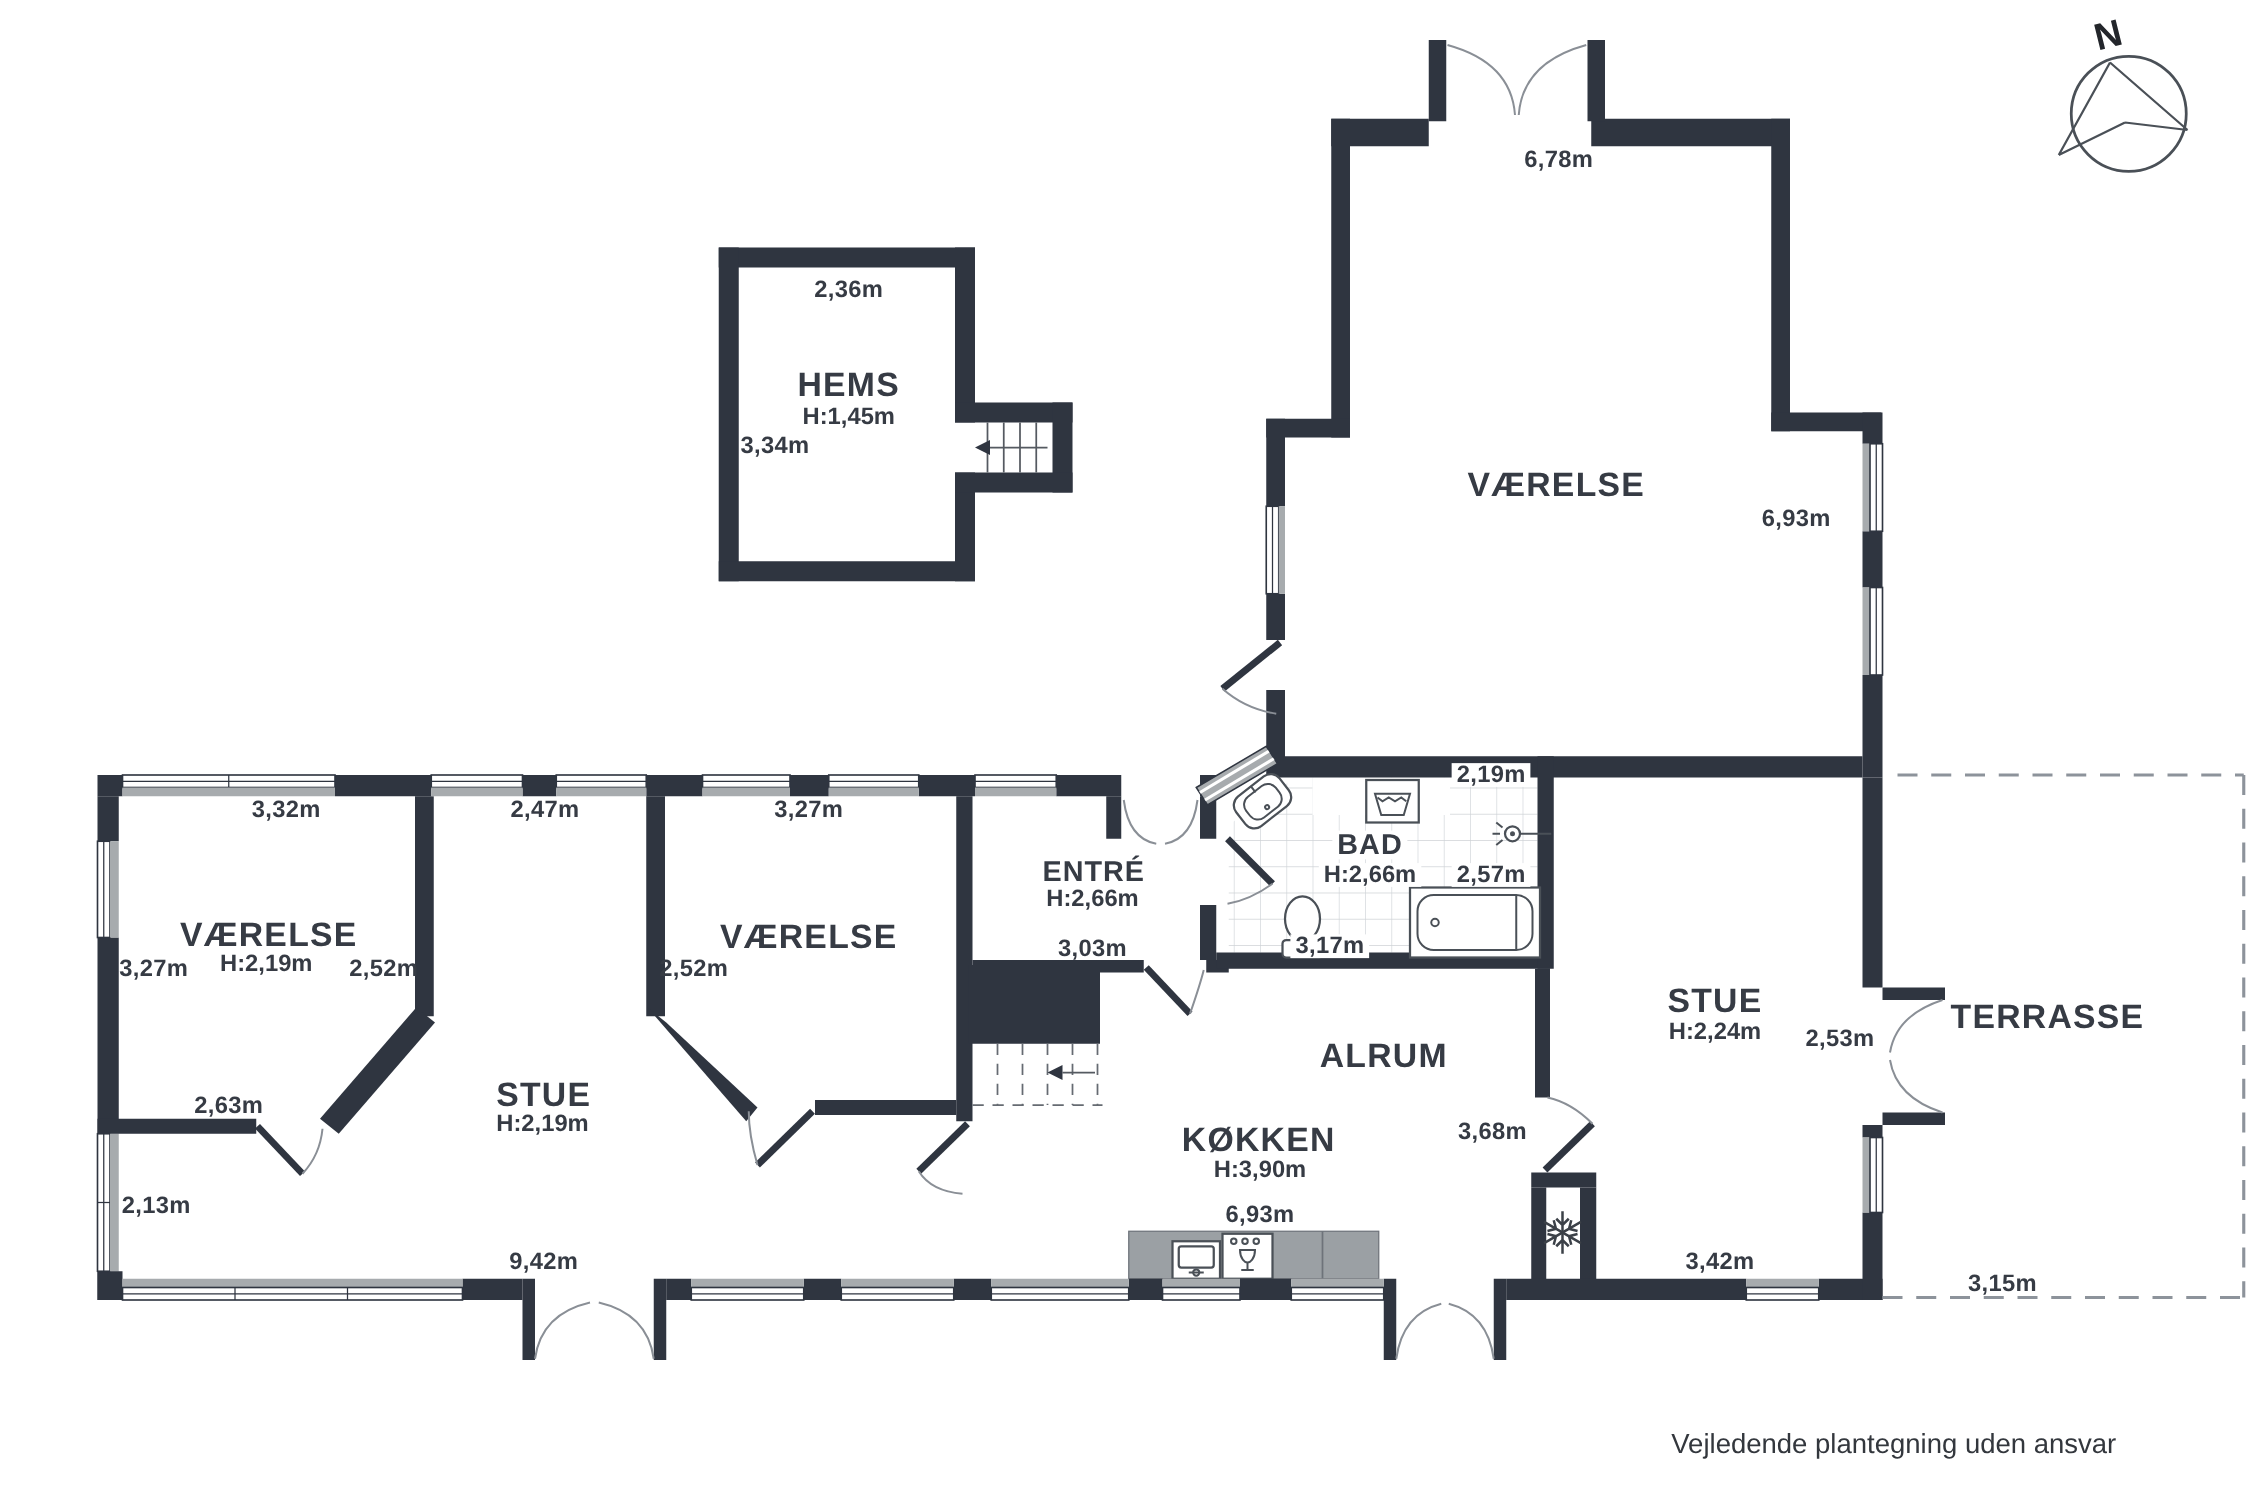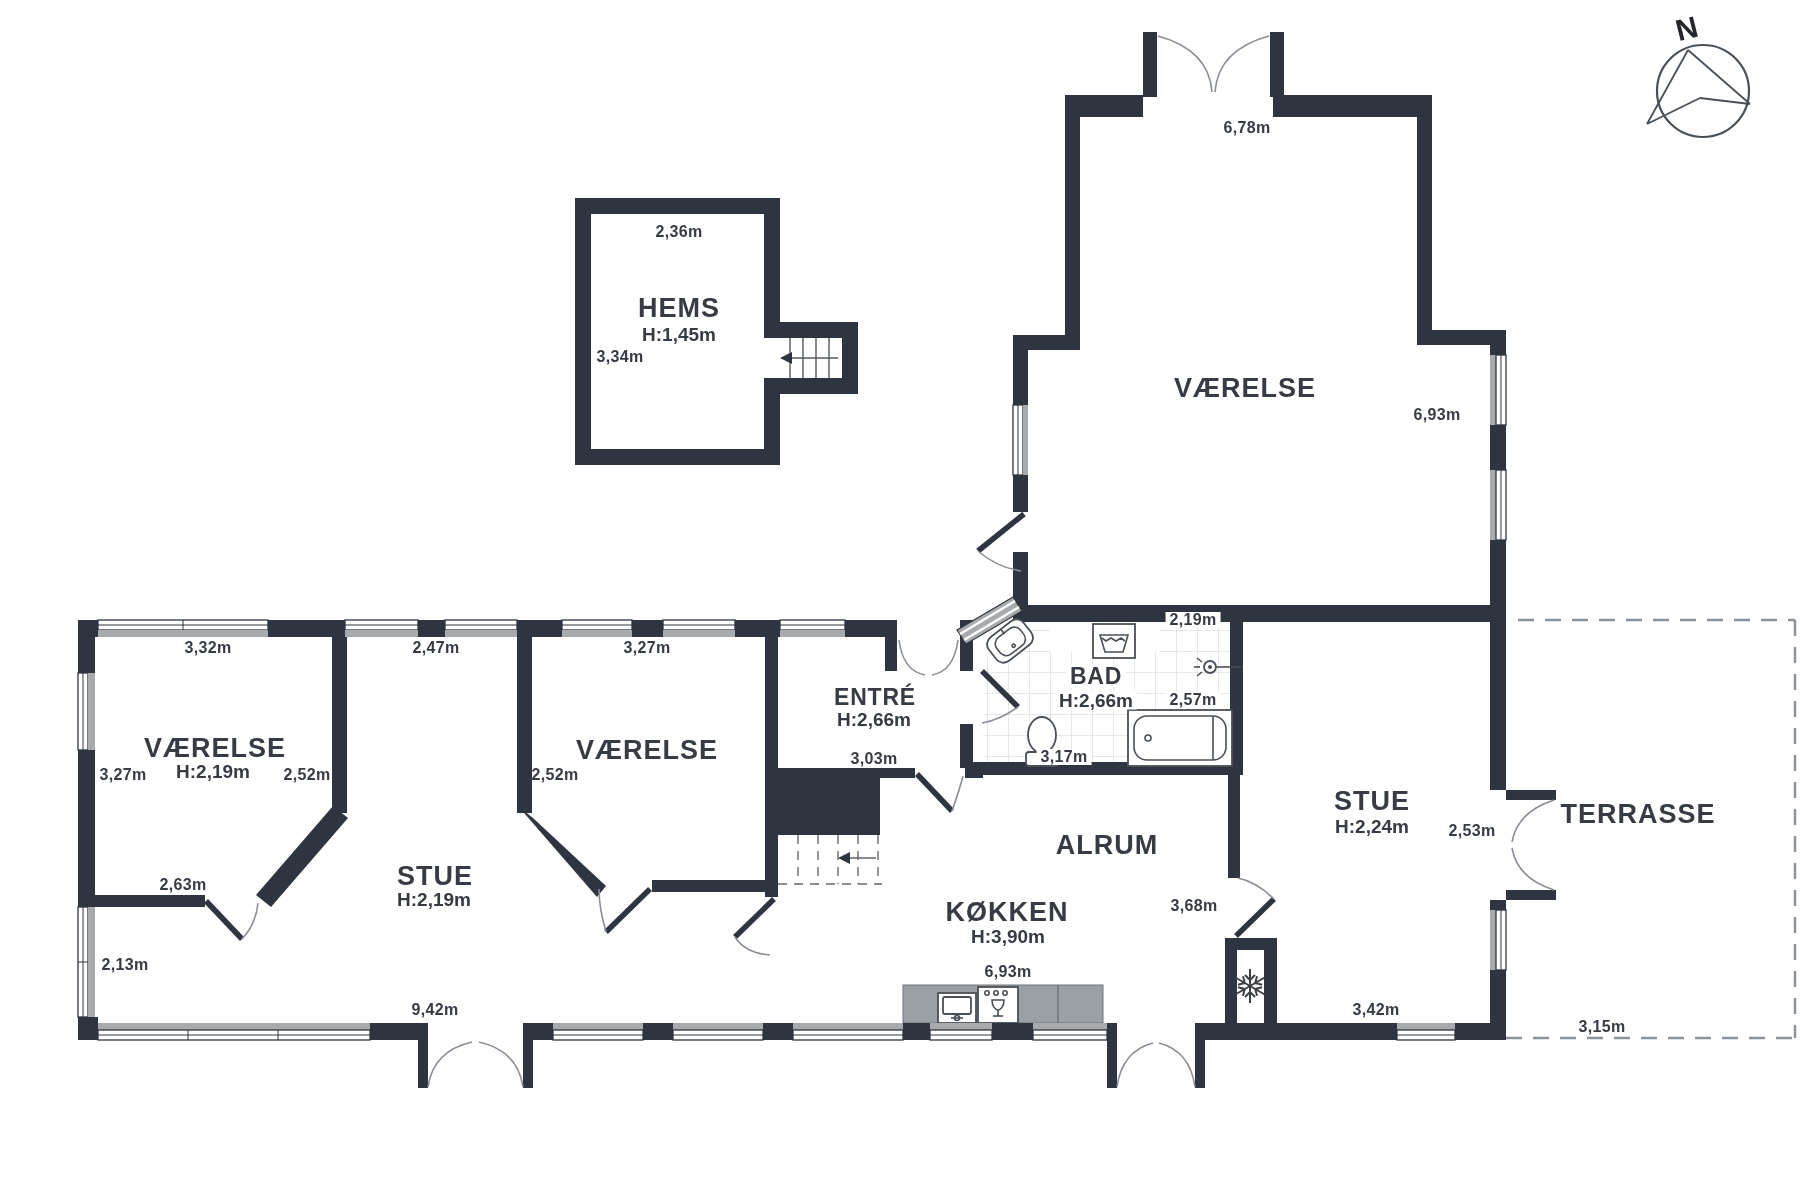--- a/index.html
+++ b/index.html
@@ -1,21 +1,21 @@
 <!DOCTYPE html>
 <html><head>
 <meta charset="utf-8">
 <style>
   html,body{margin:0;padding:0;background:#fff;}
   #plan{position:relative;width:1800px;height:1198px;background:#fff;overflow:hidden;
         font-family:"Liberation Sans", sans-serif;}
   #plan svg{position:absolute;left:0;top:0;}
   .lbl{position:absolute;transform:translate(-50%,-50%);white-space:nowrap;
        color:#363b44;font-weight:bold;text-align:center;line-height:1;}
-  .dim{font-size:16px;letter-spacing:.3px;}
+  .dim{font-size:19px;letter-spacing:.3px;}
   .rname{font-size:27px;letter-spacing:1px;}
   .rname-sm{font-size:23px;letter-spacing:.8px;}
   .hgt{font-size:19px;}
   .chip{background:#fff;padding:0 4px;}
   .disclaimer{position:absolute;top:1142px;right:107px;font-size:22px;color:#33373d;
               font-weight:normal;}
   .north{position:absolute;left:1676px;top:12px;font-size:30px;font-weight:bold;color:#23262b;
          transform:rotate(-14deg);}
   
   .w{fill:#2f3540;}
@@ -387,21 +387,21 @@
 
 <div class="lbl dim" style="left:679px;top:232px">2,36m</div>
 <div class="lbl rname" style="left:679px;top:308px">HEMS</div>
 <div class="lbl hgt" style="left:679px;top:334px">H:1,45m</div>
 <div class="lbl dim" style="left:620px;top:357px">3,34m</div>
 
 <div class="lbl dim" style="left:1247px;top:128px">6,78m</div>
 <div class="lbl rname" style="left:1245px;top:388px">VÆRELSE</div>
 <div class="lbl dim" style="left:1437px;top:415px">6,93m</div>
 
-<div class="lbl dim" style="left:208px;top:648px">3,32m</div>
+<div class="lbl dim" style="left:229px;top:648px">3,32m</div>
 <div class="lbl rname" style="left:215px;top:748px">VÆRELSE</div>
 <div class="lbl hgt" style="left:213px;top:771px">H:2,19m</div>
 <div class="lbl dim" style="left:123px;top:775px">3,27m</div>
 <div class="lbl dim" style="left:307px;top:775px">2,52m</div>
 <div class="lbl dim" style="left:183px;top:885px">2,63m</div>
 
 <div class="lbl dim" style="left:436px;top:648px">2,47m</div>
 <div class="lbl rname" style="left:435px;top:876px">STUE</div>
 <div class="lbl hgt" style="left:434px;top:899px">H:2,19m</div>
 <div class="lbl dim" style="left:125px;top:965px">2,13m</div>
@@ -430,14 +430,15 @@
 
 <div class="lbl rname" style="left:1372px;top:801px">STUE</div>
 <div class="lbl hgt" style="left:1372px;top:826px">H:2,24m</div>
 <div class="lbl dim" style="left:1472px;top:831px">2,53m</div>
 <div class="lbl dim" style="left:1376px;top:1010px">3,42m</div>
 
 <div class="lbl rname" style="left:1638px;top:814px">TERRASSE</div>
 <div class="lbl dim" style="left:1602px;top:1027px">3,15m</div>
 
 <div class="north">N</div>
+<div class="disclaimer">Vejledende plantegning uden ansvar</div>
 
 </div>
 
 </body></html>

